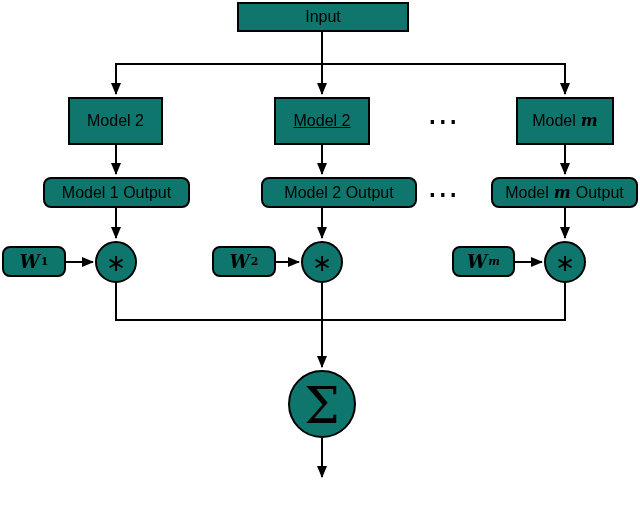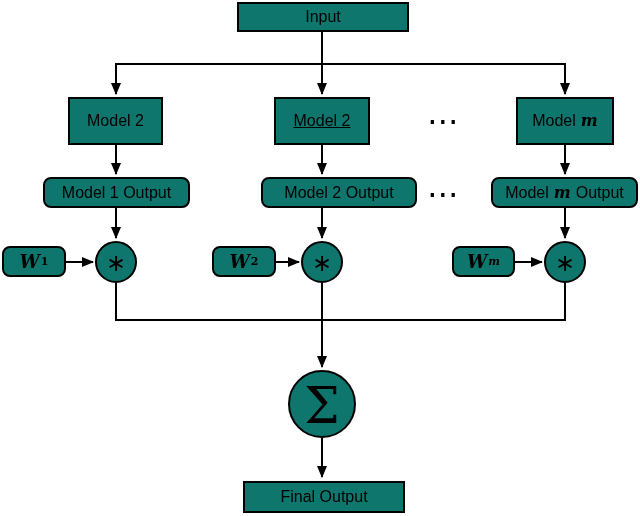--- a/index.html
+++ b/index.html
@@ -163,17 +163,14 @@
     <span>∗</span>
   </div>
   <div class="node circle mult-circle" style="left:544px; top:241px; width:42px; height:42px;">
     <span>∗</span>
   </div>
 
   <div class="node circle sum-circle" style="left:288px; top:370px; width:68px; height:68px;">
     <span>Σ</span>
   </div>
 
-  <div class="node" style="left:243px; top:481px; width:162px; height:32px;">
-    <span>Final Output</span>
-  </div>
 
 </div>
 
 </body></html>

